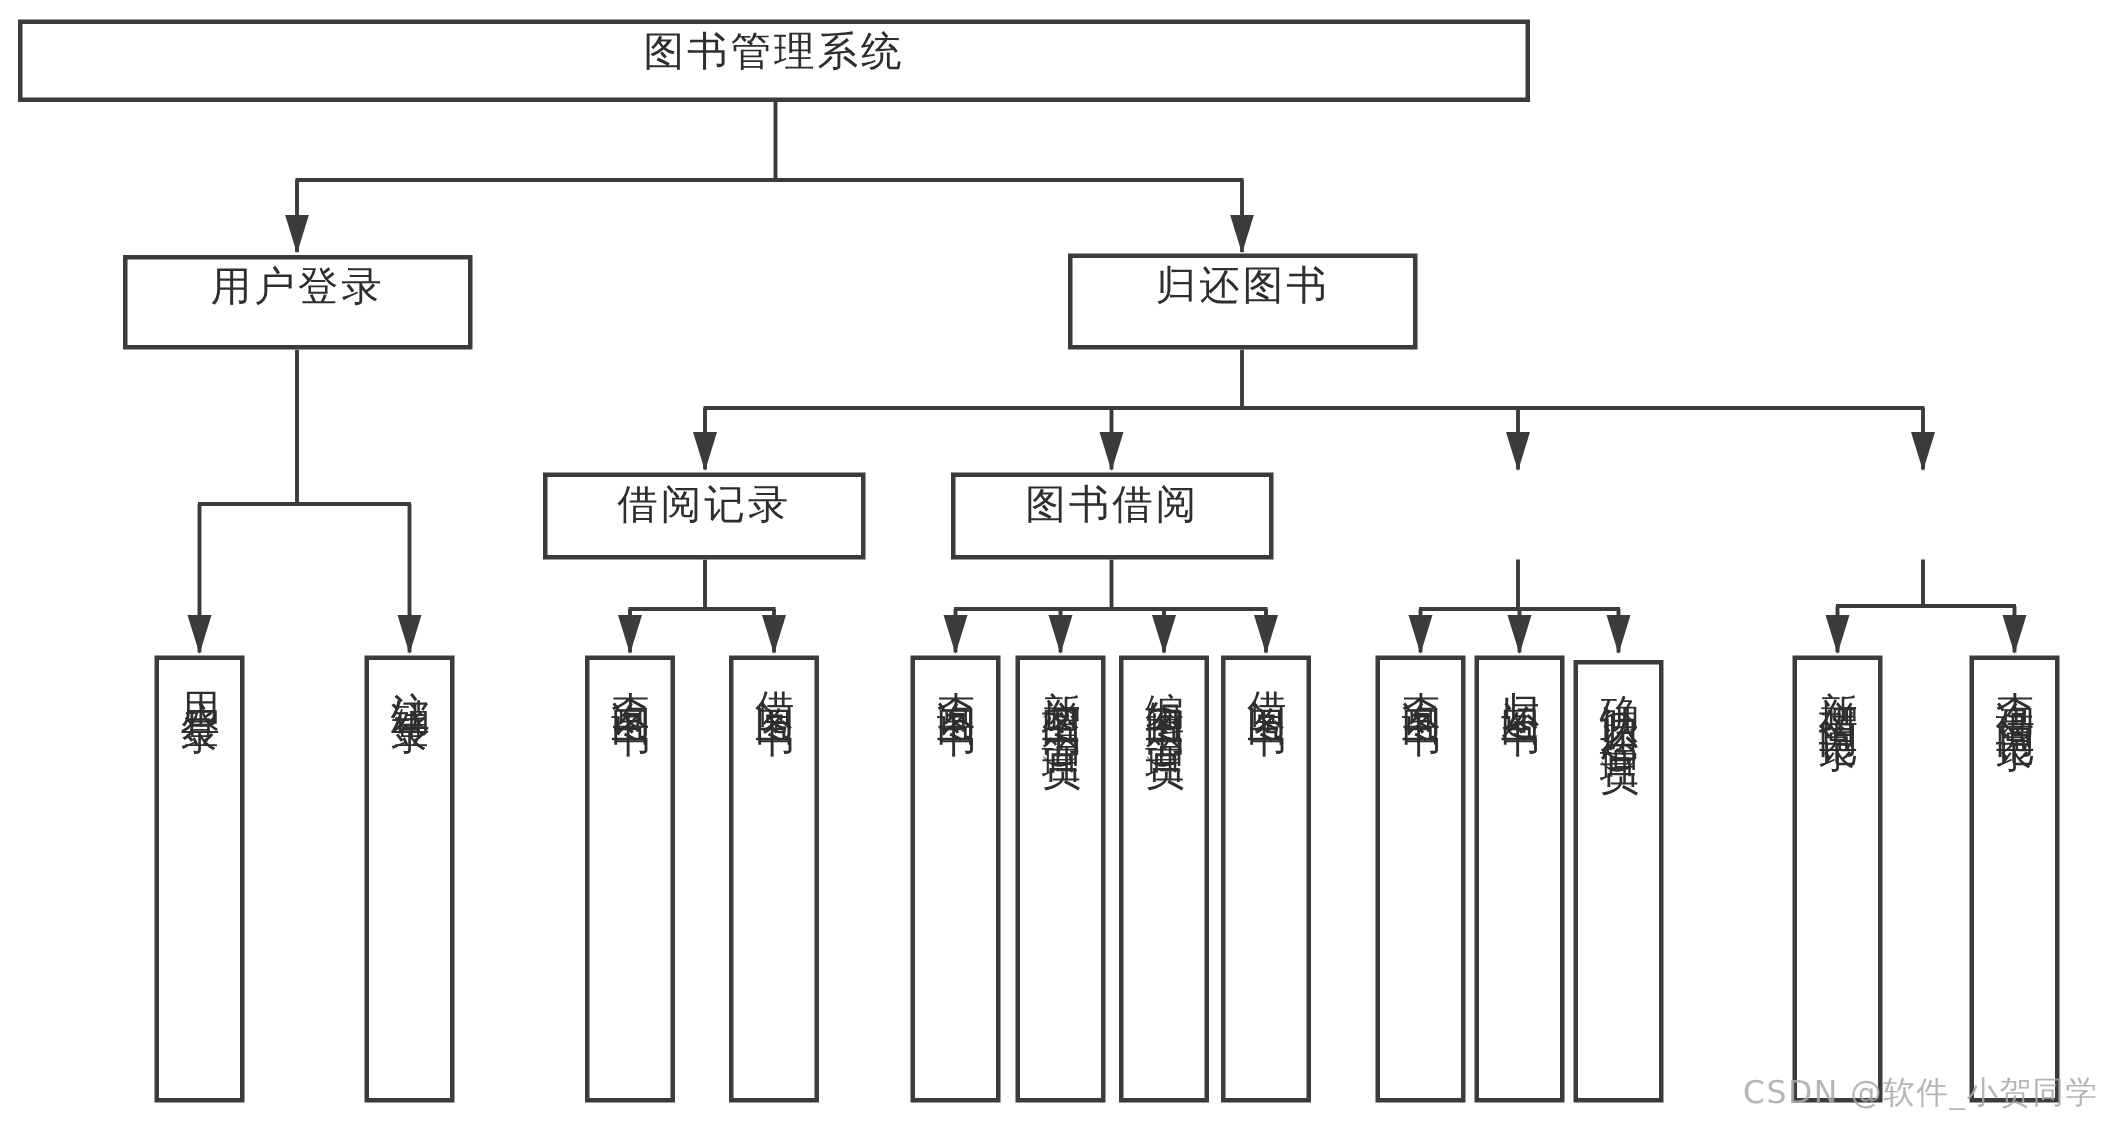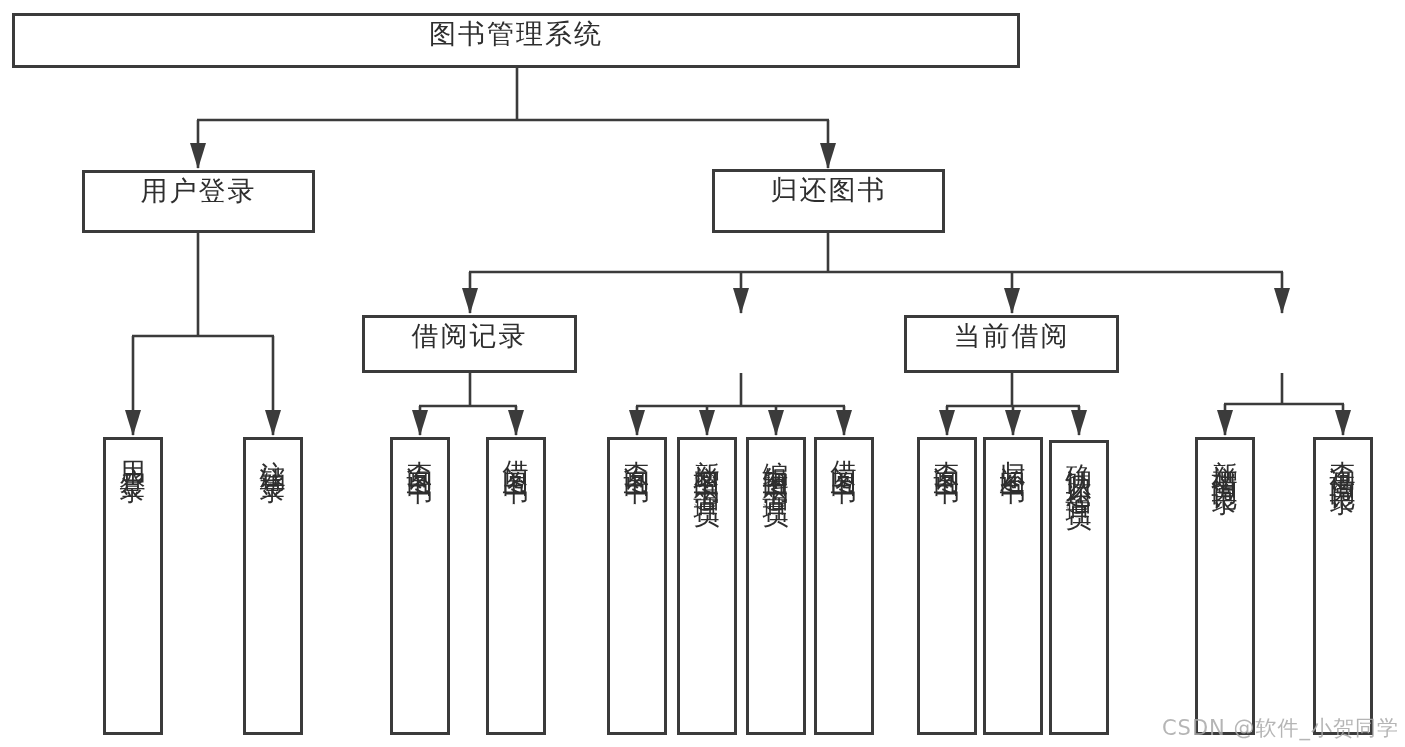--- a/index.html
+++ b/index.html
@@ -117,22 +117,22 @@
   <div class="box h" style="left:82px;top:170px;width:233px;height:63px">
     <span>用户登录</span>
   </div>
   <div class="box h" style="left:712px;top:169px;width:233px;height:64px">
     <span>归还图书</span>
   </div>
 
   <div class="box h" style="left:362px;top:315px;width:215px;height:58px">
     <span>借阅记录</span>
   </div>
-  <div class="box h" style="left:904px;top:315px;width:215px;height:58px">
-    <span>当前借阅</span>
+  <div class="box h" style="left:634px;top:315px;width:215px;height:58px">
+    <span>图书借阅</span>
   </div>
 
   <div class="box leaf" style="left:103px;top:437px;width:60px;height:298px">
     <span>用户登录</span>
   </div>
   <div class="box leaf" style="left:243px;top:437px;width:60px;height:298px">
     <span>注销登录</span>
   </div>
 
   <div class="box leaf" style="left:390px;top:437px;width:60px;height:298px">

